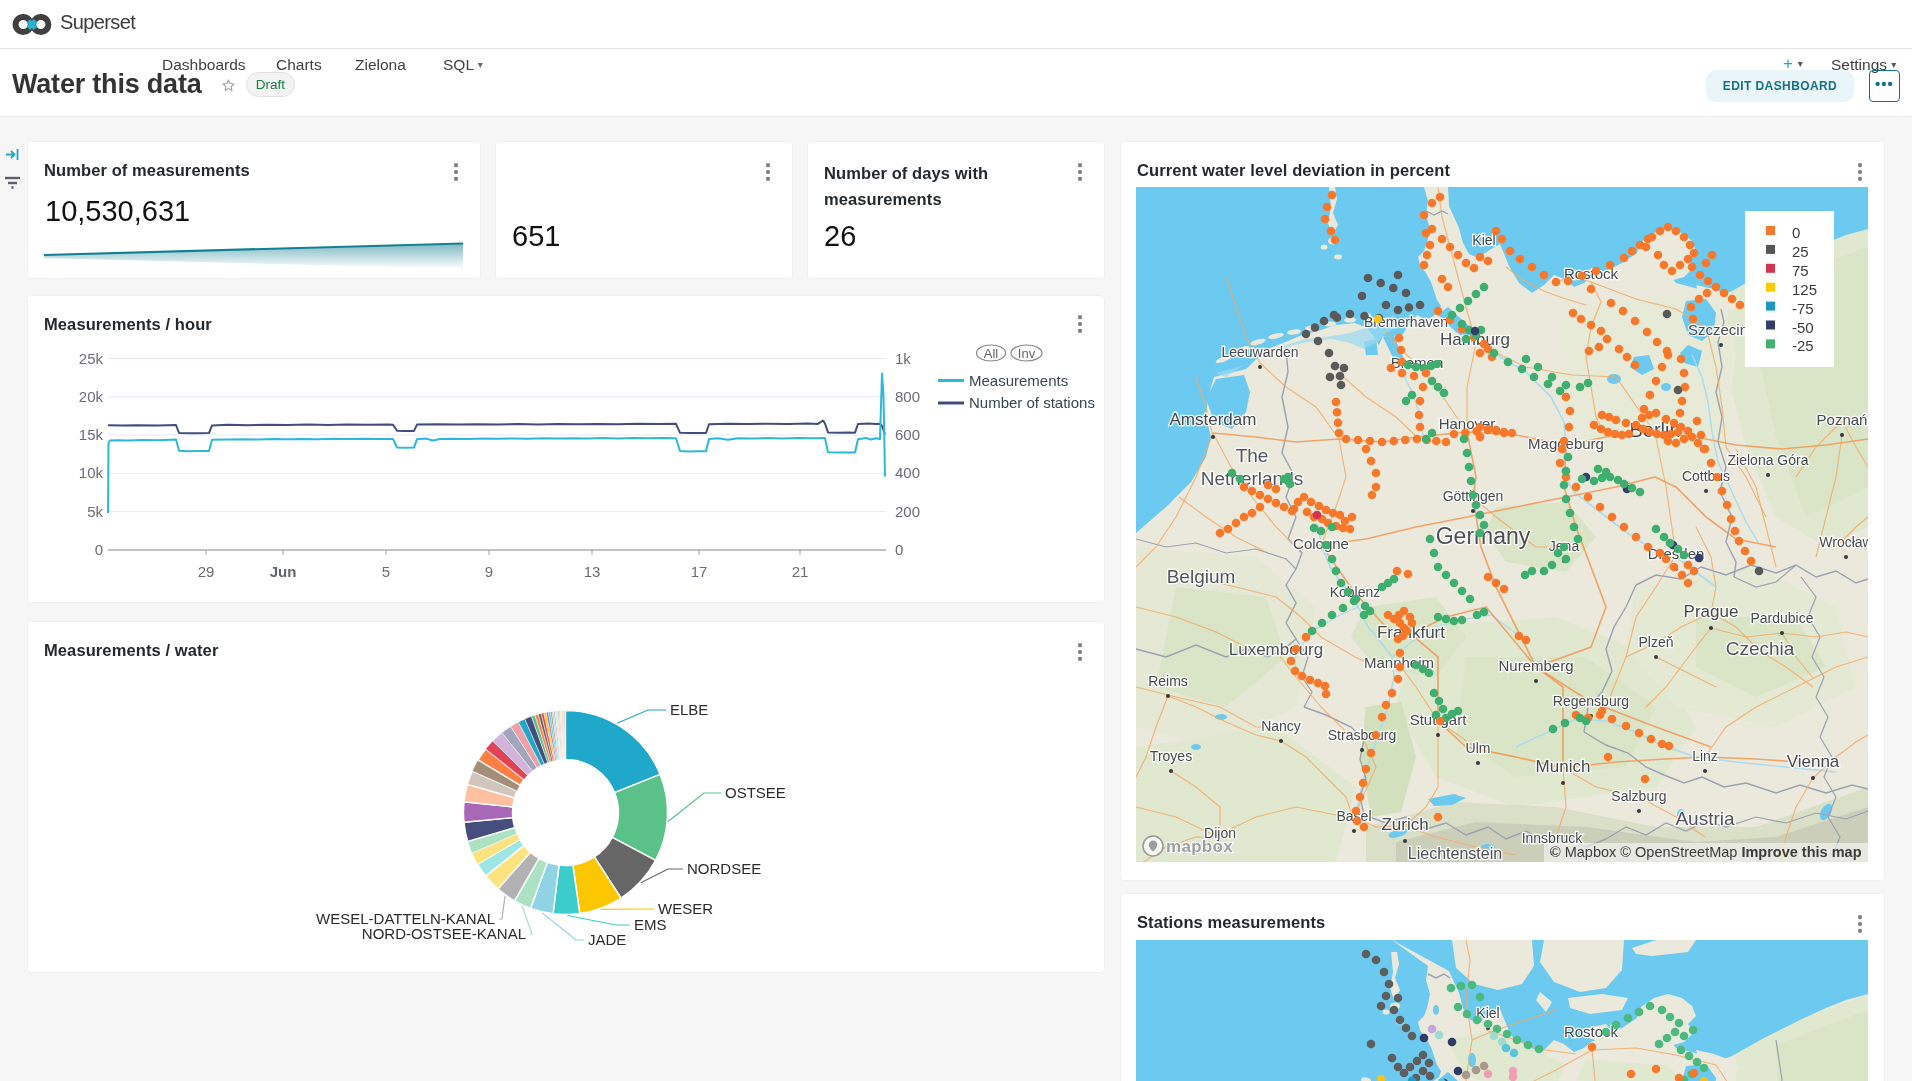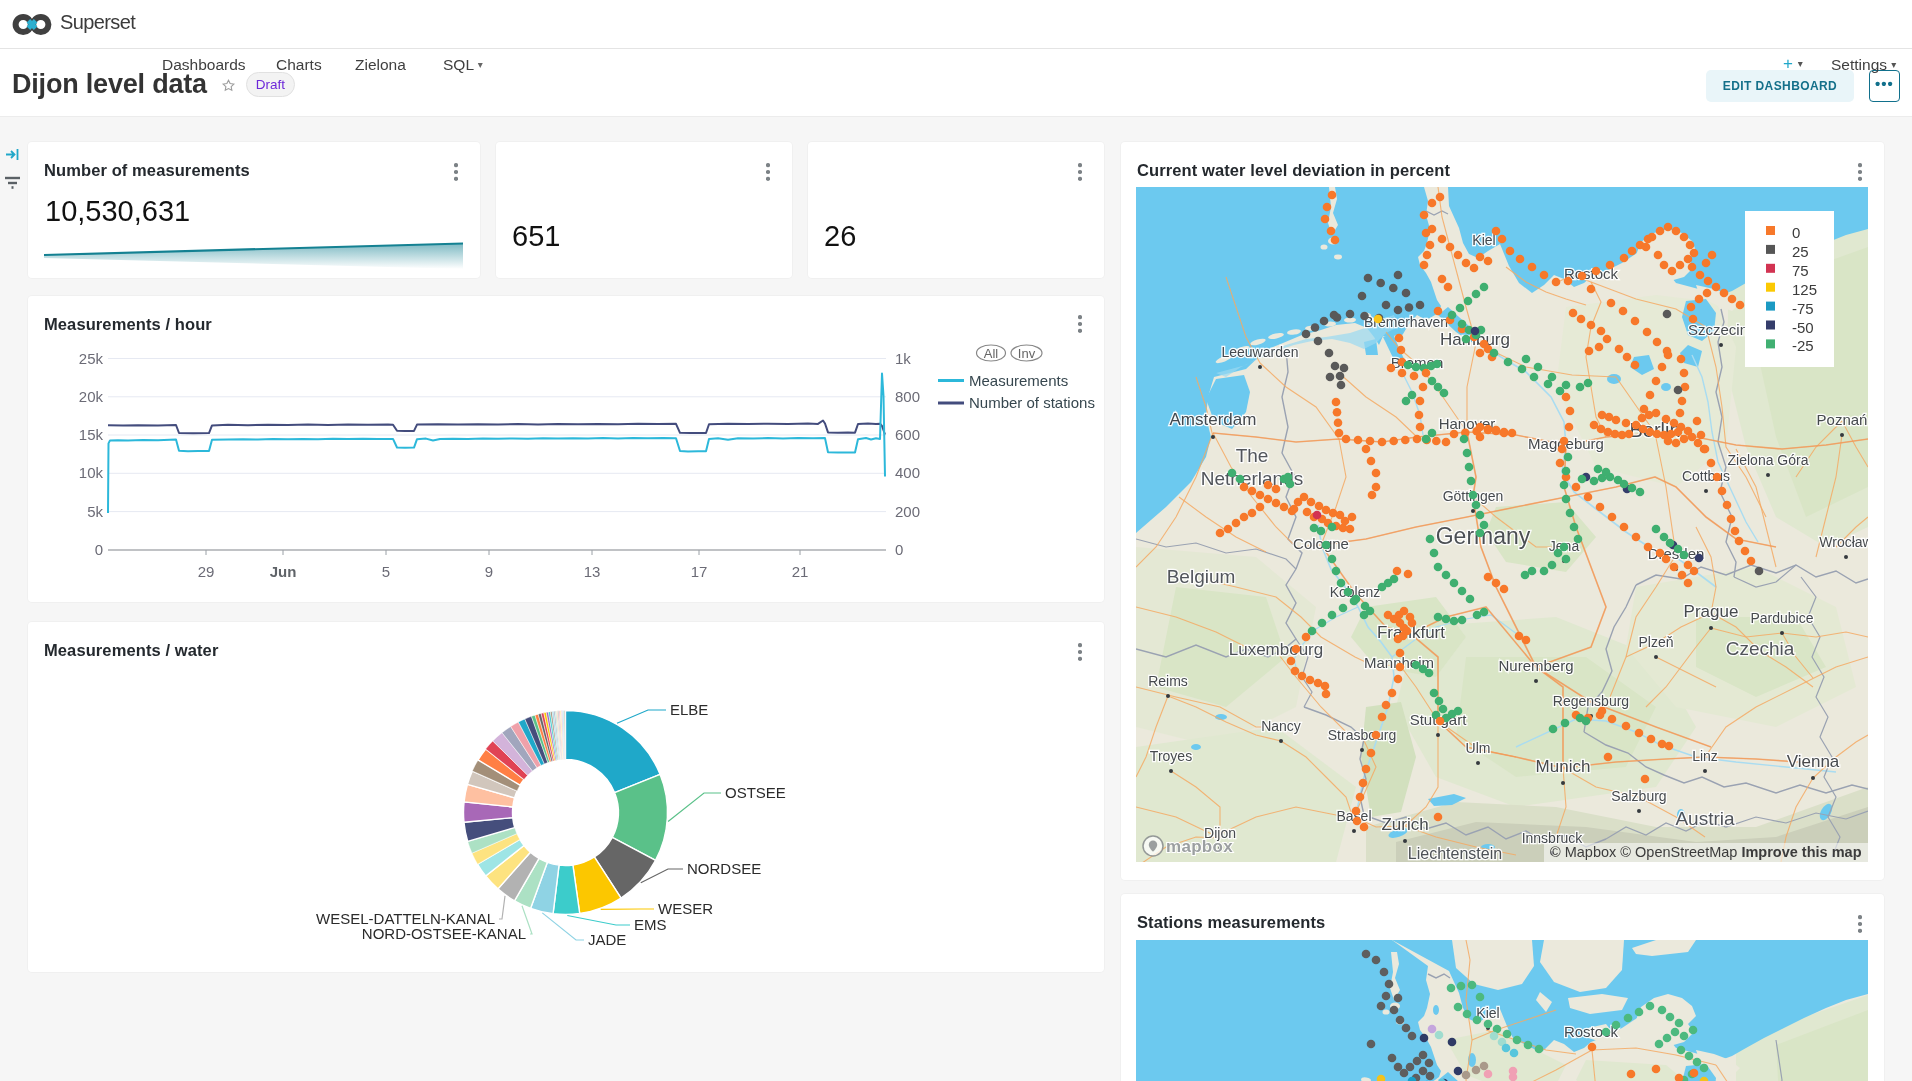--- a/index.html
+++ b/index.html
@@ -25,26 +25,26 @@
 </svg>
 <div style="position:absolute;left:60px;top:11px;font-size:20px;font-weight:normal;color:#3b3b3b;letter-spacing:-0.6px">Superset</div>
 <div class="navlink" style="left:162px">Dashboards</div>
 <div class="navlink" style="left:276px">Charts</div>
 <div class="navlink" style="left:355px">Zielona</div>
 <div class="navlink" style="left:443px">SQL <span style="font-size:10px;color:#666;position:relative;top:-2px">▾</span></div>
 <div class="navlink" style="left:1783px;color:#20A7C9;font-size:17px;top:13px">+ <span style="font-size:10px;color:#555;position:relative;top:-2px">▾</span></div>
 <div class="navlink" style="left:1831px">Settings <span style="font-size:10px;color:#555;position:relative;top:-2px">▾</span></div>
 </div>
 <div id="hdr">
-<div style="position:absolute;left:12px;top:20px;font-size:27px;font-weight:bold;color:#333;letter-spacing:-0.2px">Dijon level data</div>
+<div style="position:absolute;left:12px;top:20px;font-size:27px;font-weight:bold;color:#333;letter-spacing:-0.2px">Water this data</div>
 <svg style="position:absolute;left:221px;top:29px" width="15" height="15" viewBox="0 0 24 24">
       <path d="M12 3.5l2.6 5.3 5.9.9-4.2 4.1 1 5.8L12 16.9l-5.2 2.7 1-5.8-4.3-4.1 5.9-.9z" fill="none" stroke="#9e9e9e" stroke-width="1.8"></path>
     </svg>
-<div style="position:absolute;left:246px;top:23px;width:49px;height:25px;background:#F3F3F3;border:1px solid #E1E1E1;border-radius:13px;text-align:center;font-size:13.5px;color:#6d28d9;line-height:23px">Draft</div>
-<div style="position:absolute;left:1706px;top:21px;width:148px;height:32px;background:#E9F5F9;border-radius:5px;text-align:center;line-height:32px;font-size:12px;font-weight:bold;letter-spacing:0.4px;color:#14708A">EDIT DASHBOARD</div>
+<div style="position:absolute;left:246px;top:23px;width:49px;height:25px;background:#F3F3F3;border:1px solid #E1E1E1;border-radius:13px;text-align:center;font-size:13.5px;color:#15803d;line-height:23px">Draft</div>
+<div style="position:absolute;left:1706px;top:21px;width:148px;height:32px;background:#E9F5F9;border-radius:10px;text-align:center;line-height:32px;font-size:12px;font-weight:bold;letter-spacing:0.4px;color:#14708A">EDIT DASHBOARD</div>
 <div style="position:absolute;left:1869px;top:21px;width:31px;height:32px;border:1.5px solid #11708C;border-radius:4px;text-align:center;line-height:26px;color:#11708C;font-size:15px;font-weight:bold;letter-spacing:1px">•••</div>
 </div>
 <svg style="position:absolute;left:5px;top:148px" width="15" height="13" viewBox="0 0 15 13">
 <path d="M1 6.5 H9 M6 3 L9.5 6.5 L6 10" stroke="#20A7C9" stroke-width="1.8" fill="none"></path>
 <line x1="12.5" y1="1" x2="12.5" y2="12" stroke="#20A7C9" stroke-width="1.8"></line>
   </svg>
 <svg style="position:absolute;left:4px;top:176px" width="17" height="13" viewBox="0 0 17 13">
 <line x1="1" y1="2" x2="16" y2="2" stroke="#5b6166" stroke-width="2.4"></line>
 <line x1="4" y1="7" x2="13" y2="7" stroke="#5b6166" stroke-width="2.4"></line>
 <line x1="7.5" y1="11.5" x2="9.5" y2="11.5" stroke="#5b6166" stroke-width="2.6"></line>
@@ -70,20 +70,21 @@
 </div>
 <div class="card" style="left:496px;top:142px;width:296px;height:136px">
 <div class="kebab" style="left:270px;top:21px"><svg width="4" height="18" viewBox="0 0 4 18">
         <circle cx="2" cy="2.2" r="2.1" fill="#7c8286"></circle>
         <circle cx="2" cy="9" r="2.1" fill="#7c8286"></circle>
         <circle cx="2" cy="15.8" r="2.1" fill="#7c8286"></circle>
       </svg></div>
 <div style="position:absolute;left:16px;top:78px;font-size:29px;color:#111">651</div>
 </div>
 <div class="card" style="left:808px;top:142px;width:296px;height:136px">
+<div class="ctitle" style="width:240px;line-height:1.55">Number of days with measurements</div>
 <div class="kebab" style="left:270px;top:21px"><svg width="4" height="18" viewBox="0 0 4 18">
         <circle cx="2" cy="2.2" r="2.1" fill="#7c8286"></circle>
         <circle cx="2" cy="9" r="2.1" fill="#7c8286"></circle>
         <circle cx="2" cy="15.8" r="2.1" fill="#7c8286"></circle>
       </svg></div>
 <div style="position:absolute;left:16px;top:78px;font-size:29px;color:#111">26</div>
 </div>
 <div class="card" style="left:28px;top:296px;width:1076px;height:306px">
 <div class="ctitle">Measurements / hour</div>
 <div class="kebab" style="left:1050px;top:19px"><svg width="4" height="18" viewBox="0 0 4 18">

